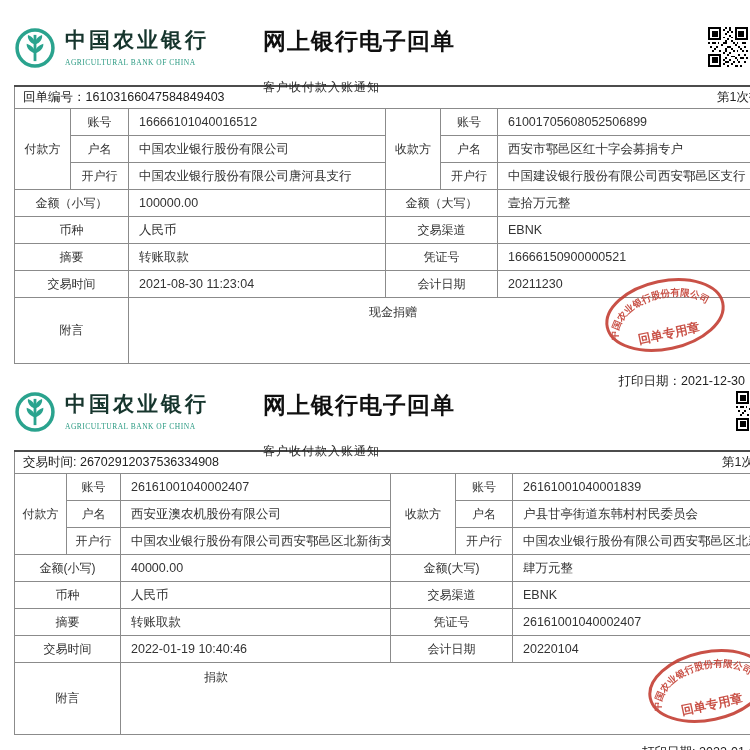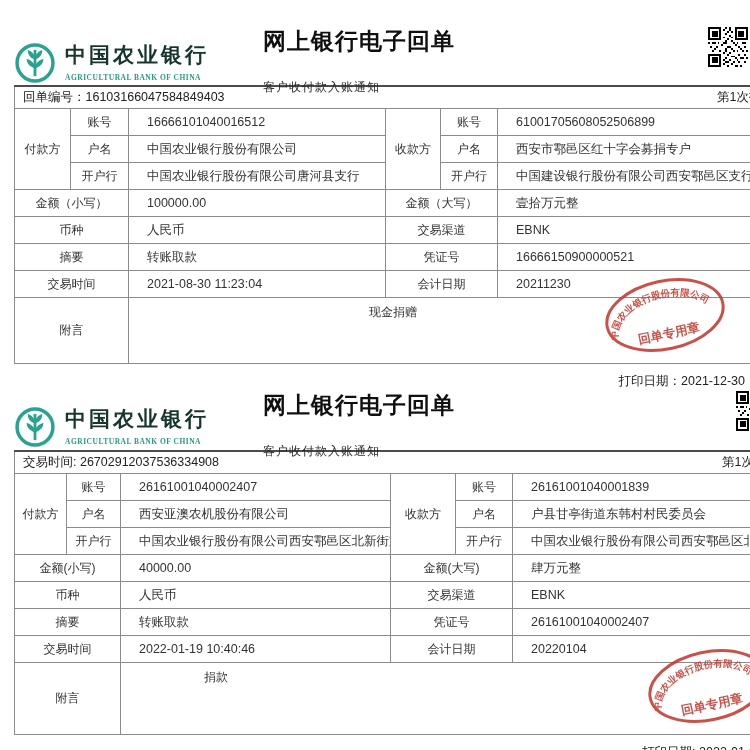--- a/index.html
+++ b/index.html
@@ -8,43 +8,43 @@
     font-family:"Liberation Sans",sans-serif;color:#333;
   }
   .receipt{position:absolute;left:14px;}
   #r1{top:22px}
   #r2{top:386px}
 
   
   .hdr{position:relative}
   #r1 .hdr{height:63px}
   #r2 .hdr{height:64px}
-  .logo{position:absolute;left:0;top:20px;display:flex;align-items:center;gap:9px}
+  .logo{position:absolute;left:0;top:5px;display:flex;align-items:center;gap:9px}
   .bank-cn{font-family:"Liberation Serif",serif;font-weight:bold;font-size:21px;color:#16352d;letter-spacing:3px;line-height:1.05}
-  .bank-en{font-family:"Liberation Serif",serif;font-weight:bold;font-size:7.5px;color:#2a9a82;letter-spacing:.5px;margin-top:6px}
+  .bank-en{font-family:"Liberation Serif",serif;font-weight:normal;font-size:7.5px;color:#2a9a82;letter-spacing:.5px;margin-top:6px}
   .title-block{position:absolute;left:249px;top:4px;width:222px;}
   .title{font-size:23px;font-weight:bold;color:#101010;letter-spacing:1px}
   .subtitle{font-size:12px;color:#2a2a2a;margin-top:22px;letter-spacing:1px}
   .qr{position:absolute;top:5px}
   #r1 .qr{left:694px}
   #r2 .qr{left:722px}
 
   
   table{border-collapse:collapse;table-layout:fixed}
   #r1 table{width:768px}
   #r2 table{width:773px}
   td{border:1px solid #8b8b8b;font-size:12px;color:#333;overflow:hidden;white-space:nowrap}
   .no-row td{border-top:2px solid #4c4c4c;height:21px;padding:0 8px}
   .no-row .no-flex{display:flex;justify-content:space-between;align-items:center}
   .no-flex .rno{font-size:12.5px;color:#222}
   .h-d td{height:24px}
   #r1 .h-rm td{height:58px}
   #r2 .h-rm td{height:64px}
   td.lab{text-align:center}
-  td.val{text-align:left;padding-left:18px;font-size:12.5px}
+  td.val{text-align:left;padding-left:10px;font-size:12.5px}
   td.rmk{vertical-align:top;padding-top:6px;text-align:left}
   #r1 .rmk span{padding-left:239px}
   #r2 .rmk span{padding-left:82px}
 
   
   .pdate{box-sizing:border-box;text-align:right;font-size:12.5px;color:#222;margin-top:9px}
   #r1 .pdate{width:768px;padding-right:37px}
   #r2 .pdate{width:773px;padding-right:24px}
 
   

